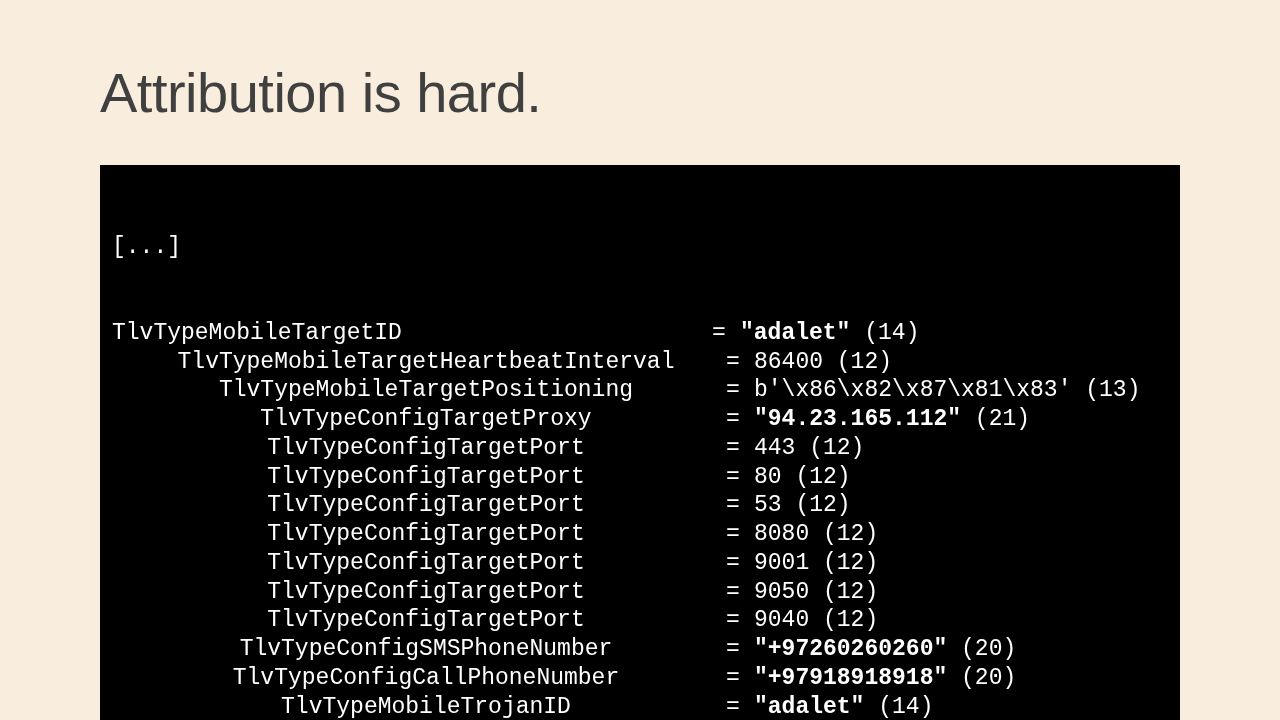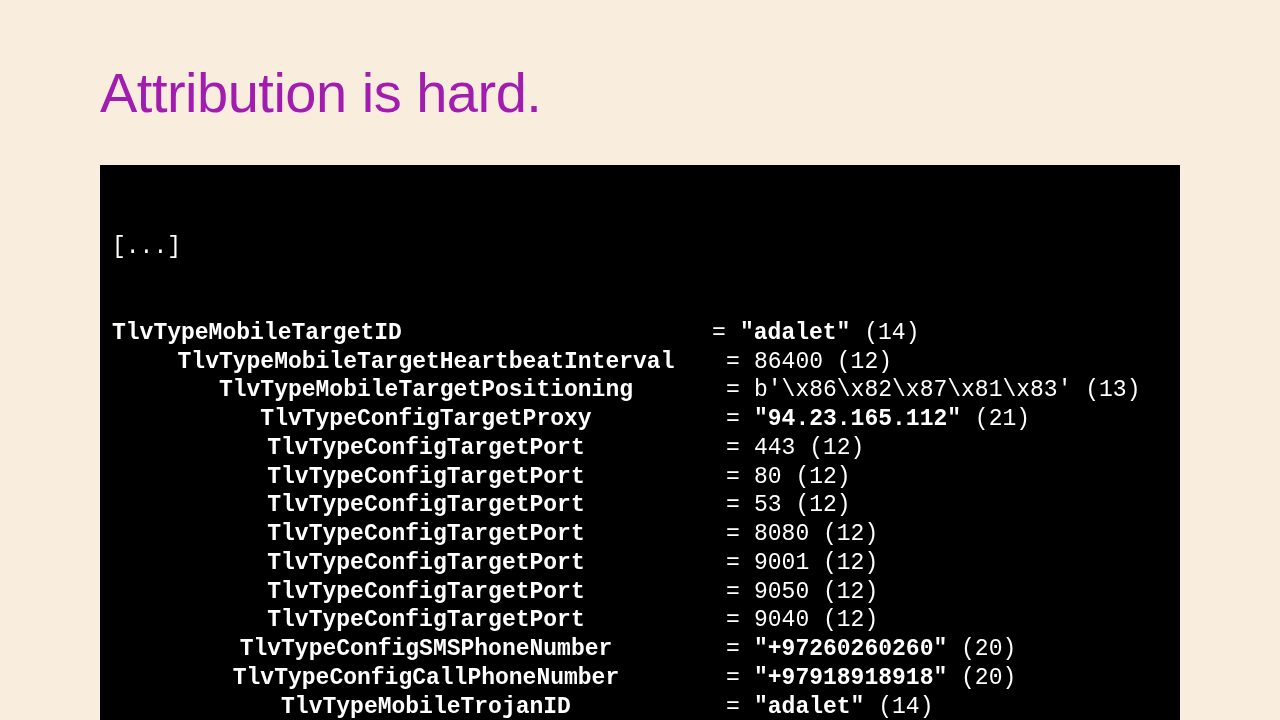--- a/index.html
+++ b/index.html
@@ -13,35 +13,35 @@
   }
   .slide {
     box-sizing: border-box;
     width: 1280px;
     height: 720px;
     padding: 60px 100px 40px 100px;
   }
   .title {
     font-size: 56px;
     font-weight: 400;
-    color: #a21caf;
+    color: #404040;
     margin: 0 0 40px 0;
     letter-spacing: -0.5px;
   }
   .codebox {
     background: #000;
     color: #fff;
     font-family: "Consolas", "Menlo", "Courier New", monospace;
     font-size: 23px;
     line-height: 1.25;
     padding: 10px 12px 14px 12px;
     white-space: pre;
   }
   .row { display: block; }
-  .key { display: inline-block; width: 600px; font-weight: bold; }
+  .key { display: inline-block; width: 600px; }
   .eq  { display: inline-block; width: 28px; }
   .val { display: inline-block; }
   .b   { font-weight: 700; }
   .i0  { padding-left: 0; }
   .i1  { padding-left: 14px; text-align: center; } 
 </style>
 </head>
 <body>
 
 <div class="slide">

